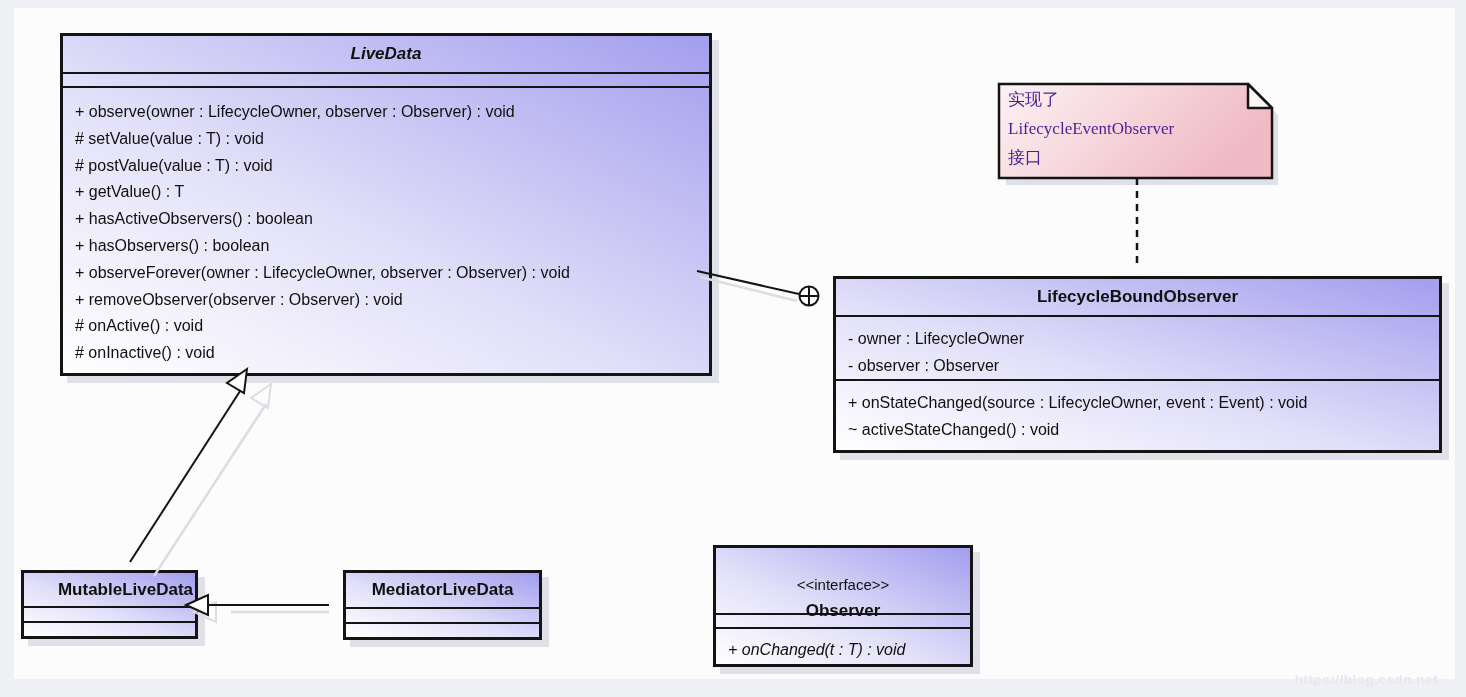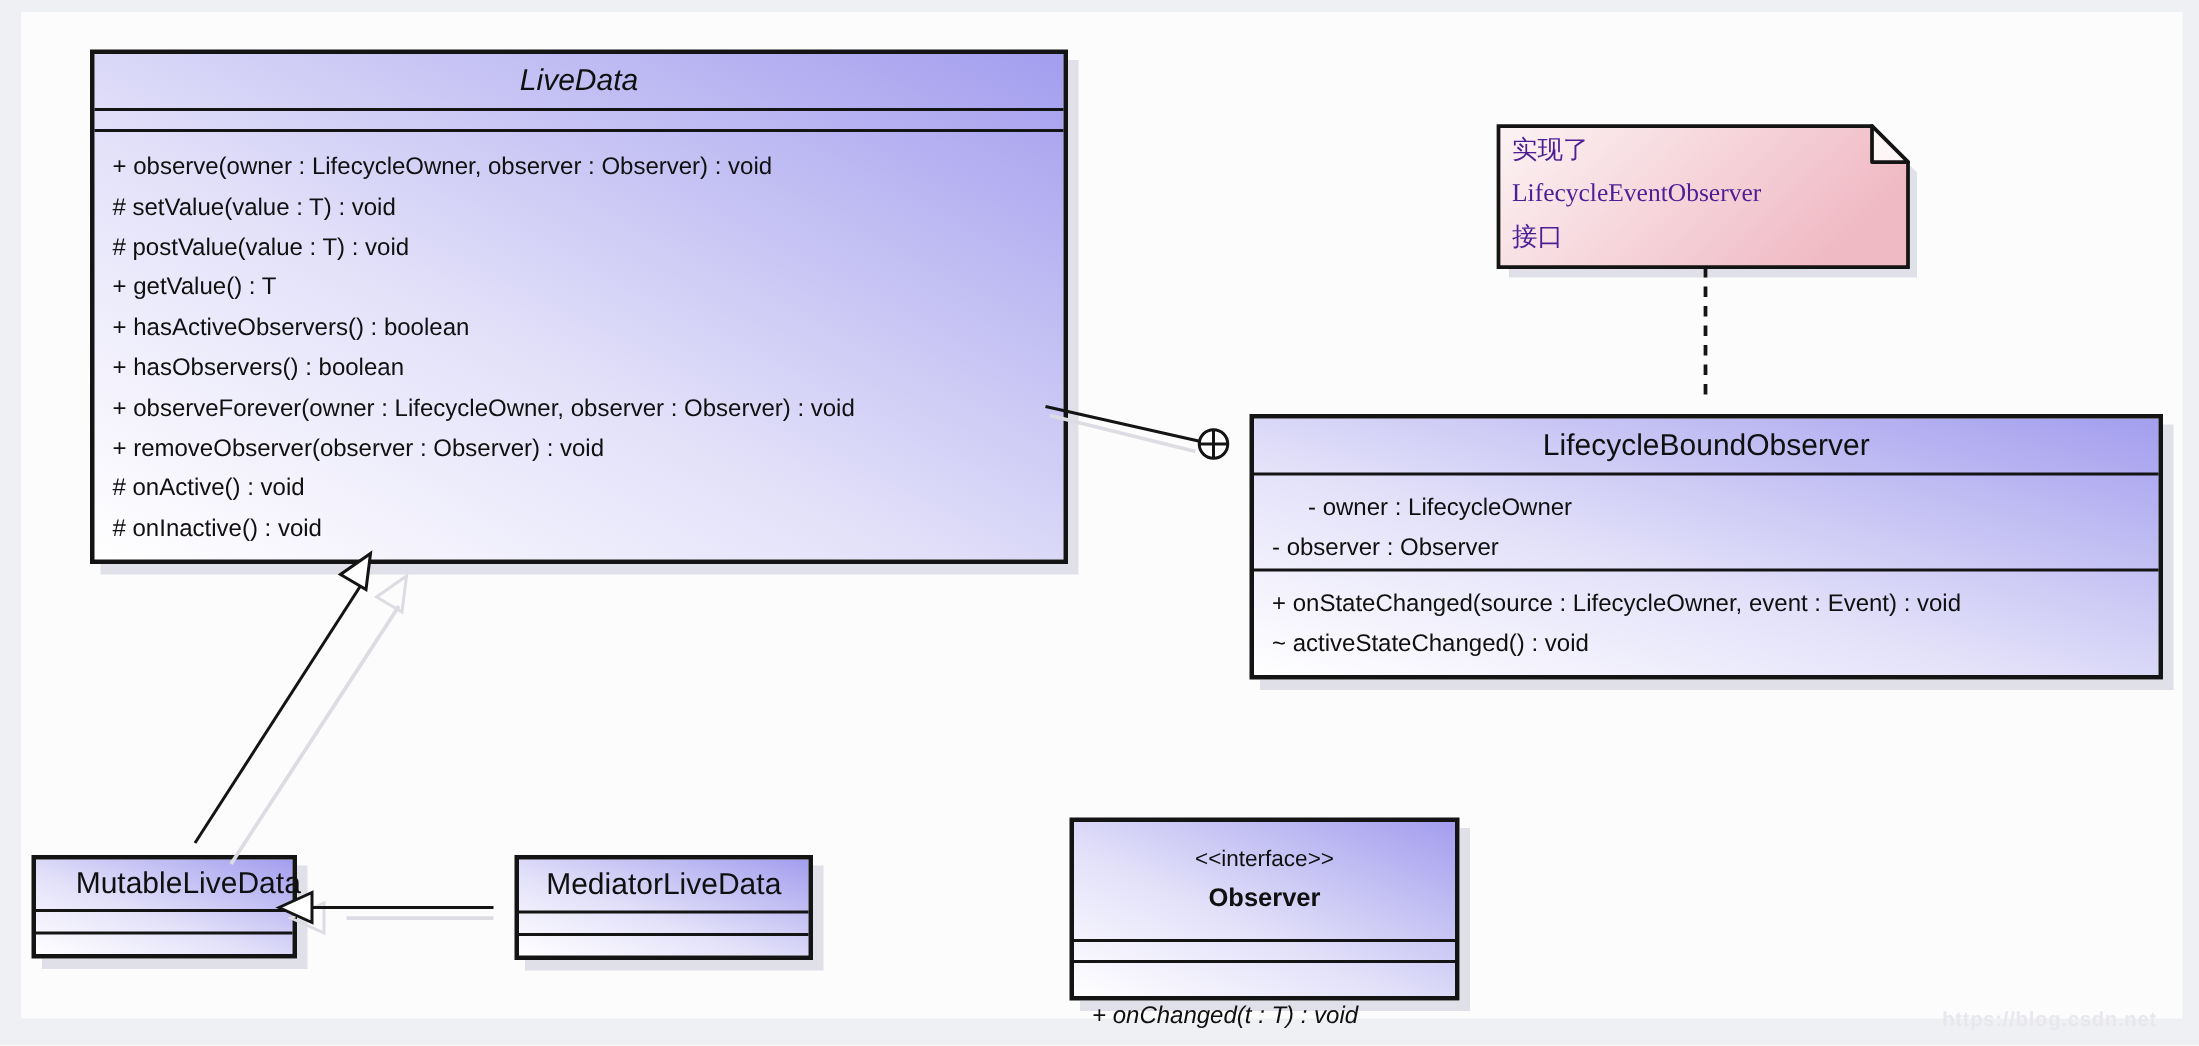--- a/index.html
+++ b/index.html
@@ -18,21 +18,21 @@
   .uml-class{
     position:absolute;
     box-sizing:border-box;
     border:3px solid #141414;
     background:linear-gradient(to top right,#ffffff 0%,#e3e1f9 42%,#a39eee 100%);
     box-shadow:7px 7px 0 #e0e0e8;
     color:#101010;
   }
   .uml-class .title{
     display:flex;align-items:center;justify-content:center;
-    font-weight:normal;font-size:20px;
+    font-weight:bold;font-size:17px;
     white-space:nowrap;
   }
   .uml-class .title.italic{font-style:italic;}
   .sep{height:0;border-top:2px solid #141414;}
   .members{box-sizing:border-box;padding:11px 0 0 12px;}
   .member{
     font-size:16px;line-height:26.8px;white-space:nowrap;
   }
   .member.italic{font-style:italic;}
   .stereotype{
@@ -77,21 +77,21 @@
         <div class="member">+ removeObserver(observer : Observer) : void</div>
         <div class="member"># onActive() : void</div>
         <div class="member"># onInactive() : void</div>
       </div>
     </div>
 
     <div class="uml-class" style="left:819px;top:268px;width:609px;height:177px;">
       <div class="title" style="height:36px;">LifecycleBoundObserver</div>
       <div class="sep"></div>
       <div class="members" style="height:62px;padding-top:8px;">
-        <div class="member" style="line-height:27px;margin-left:24px;">- owner : LifecycleOwner</div>
+        <div class="member" style="line-height:27px;">- owner : LifecycleOwner</div>
         <div class="member" style="line-height:27px;">- observer : Observer</div>
       </div>
       <div class="sep"></div>
       <div class="members" style="padding-top:8px;">
         <div class="member" style="line-height:27px;">+ onStateChanged(source : LifecycleOwner, event : Event) : void</div>
         <div class="member" style="line-height:27px;">~ activeStateChanged() : void</div>
       </div>
     </div>
 
     <div class="uml-class" style="left:7px;top:562px;width:177px;height:69px;">
@@ -104,28 +104,28 @@
 
     <div class="uml-class" style="left:329px;top:562px;width:199px;height:70px;">
       <div class="title" style="height:34px;">MediatorLiveData</div>
       <div class="sep"></div>
       <div style="height:13px;"></div>
       <div class="sep"></div>
       <div></div>
     </div>
 
     <div class="uml-class" style="left:699px;top:537px;width:260px;height:122px;">
-      <div style="height:78px;padding-top:12px;box-sizing:border-box;">
+      <div style="height:65px;padding-top:24px;box-sizing:border-box;">
         <div class="stereotype">&lt;&lt;interface&gt;&gt;</div>
         <div class="iface-name">Observer</div>
       </div>
       <div class="sep"></div>
       <div style="height:12px;"></div>
       <div class="sep"></div>
-      <div class="members" style="padding-top:23px;">
+      <div class="members" style="padding-top:8px;">
         <div class="member italic" style="line-height:26px;">+ onChanged(t : T) : void</div>
       </div>
     </div>
 
   </div>
 
   <svg class="note-svg" style="left:996px;top:81px;" width="290" height="108" viewBox="0 0 290 108">
     <defs>
       <linearGradient id="noteGrad" x1="0" y1="0" x2="1" y2="0.35">
         <stop offset="0" stop-color="#fcf3f4"></stop>

